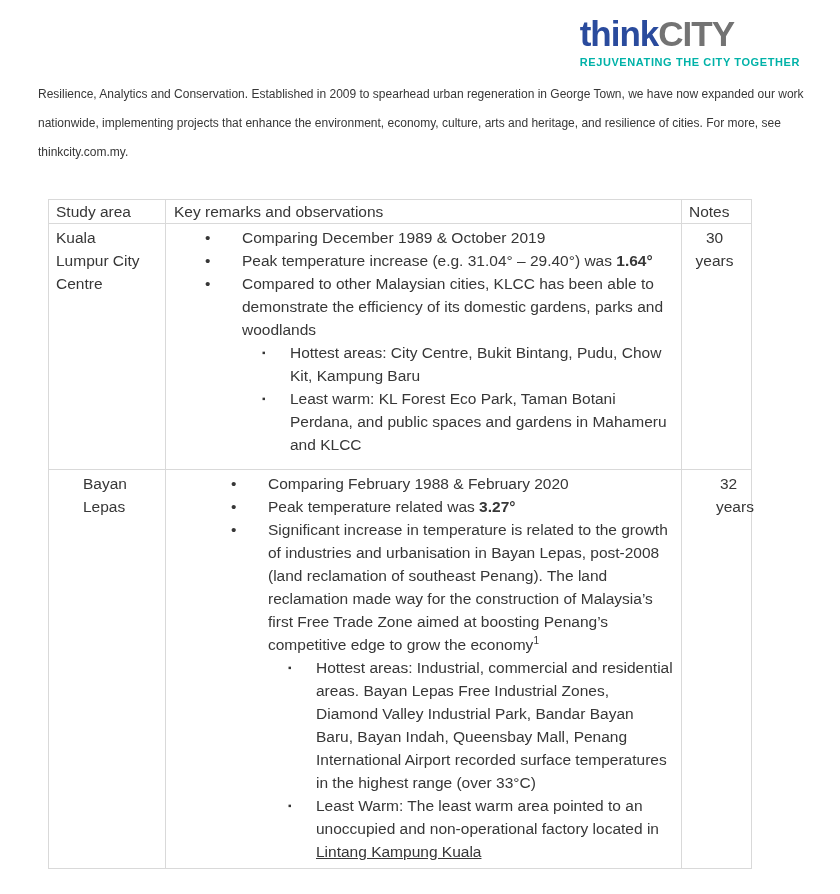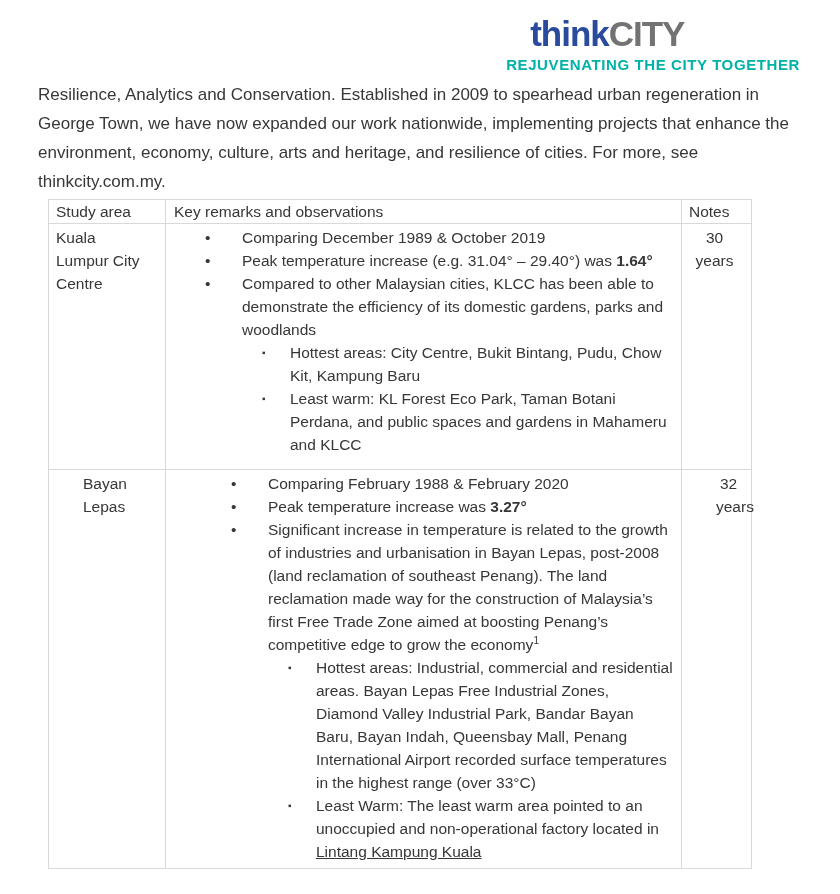--- a/index.html
+++ b/index.html
@@ -8,25 +8,25 @@
     font-family:"Liberation Sans",sans-serif;color:#373737;
     position:relative;overflow:hidden;
   }
   .page{position:absolute;inset:0;background:#fff;}
 
   
   .logo{position:absolute;top:16px;right:40px;}
   .wordmark{font-weight:bold;font-size:35px;line-height:1.05;letter-spacing:-1px;white-space:nowrap;}
   .wm-think{color:#2a4b9d;}
   .wm-city{color:#00b2a8;}
-  .tagline{margin-top:3px;font-size:15px;font-weight:bold;color:#00b2a8;letter-spacing:0.6px;white-space:nowrap;}
+  .tagline{margin-top:3px;font-size:11px;font-weight:bold;color:#00b2a8;letter-spacing:0.6px;white-space:nowrap;}
 
   
   .intro{position:absolute;left:38px;top:80px;width:770px;margin:0;
-         font-size:17px;line-height:29px;}
+         font-size:12px;line-height:29px;}
 
   
   .doc-table{position:absolute;left:48px;top:199px;width:703px;
              border-collapse:collapse;table-layout:fixed;
              font-size:15.5px;line-height:23px;}
   .w1{width:117px;} .w2{width:516px;} .w3{width:70px;}
   th,td{border:1px solid #d9d9d9;vertical-align:top;text-align:left;
         font-weight:normal;padding:0;}
   th{height:21px;padding:0 4px 0 7px;}
   th.c2h{padding-left:8px;}
@@ -46,21 +46,21 @@
   .btext sup{font-size:10px;line-height:0;}
   .bold{font-weight:bold;text-align:center;}
   .und{text-decoration:underline;}
 </style>
 </head>
 <body>
 
 <div class="page">
 
   <div class="logo">
-    <div class="wordmark"><span class="wm-think" style="color: rgb(42, 75, 157); margin-left: 24px;">think</span><span class="wm-city" style="color: #737373;">CITY</span></div>
+    <div class="wordmark"><span class="wm-think" style="color: rgb(42, 75, 157);">think</span><span class="wm-city" style="color: #737373;">CITY</span></div>
     <div class="tagline" style="color: rgb(0, 178, 168);">REJUVENATING THE CITY TOGETHER</div>
   </div>
 
   <p class="intro">Resilience, Analytics and Conservation.  Established in 2009 to spearhead urban regeneration in George Town, we have now expanded our work nationwide, implementing projects that enhance the environment, economy, culture, arts and heritage, and resilience of cities. For more, see thinkcity.com.my.</p>
 
   <table class="doc-table">
     <colgroup>
         <col class="w1">
         <col class="w2">
         <col class="w3">
@@ -101,21 +101,21 @@
         </tr>
         <tr>
           <td class="c1">Bayan Lepas</td>
           <td class="c2">
             <div class="bullet l1">
               <span class="marker">•</span>
               <span class="btext"><span>Comparing February 1988 &amp; February 2020</span></span>
             </div>
             <div class="bullet l1">
               <span class="marker">•</span>
-              <span class="btext"><span>Peak temperature increase was </span><span class="bold">3.27°</span></span>
+              <span class="btext"><span>Peak temperature related was </span><span class="bold">3.27°</span></span>
             </div>
             <div class="bullet l1">
               <span class="marker">•</span>
               <span class="btext"><span>Significant increase in temperature is related to the growth of industries and urbanisation in Bayan Lepas, post-2008 (land reclamation of southeast Penang). The land reclamation made way for the construction of Malaysia’s first Free Trade Zone aimed at boosting Penang’s competitive edge to grow the economy</span><sup>1</sup></span>
             </div>
             <div class="bullet l2">
               <span class="marker">▪</span>
               <span class="btext"><span>Hottest areas: Industrial, commercial and residential areas.  Bayan Lepas Free Industrial Zones, Diamond Valley Industrial Park, Bandar Bayan Baru, Bayan Indah, Queensbay Mall, Penang International Airport recorded surface temperatures in the highest range (over 33°C)</span></span>
             </div>
             <div class="bullet l2">

